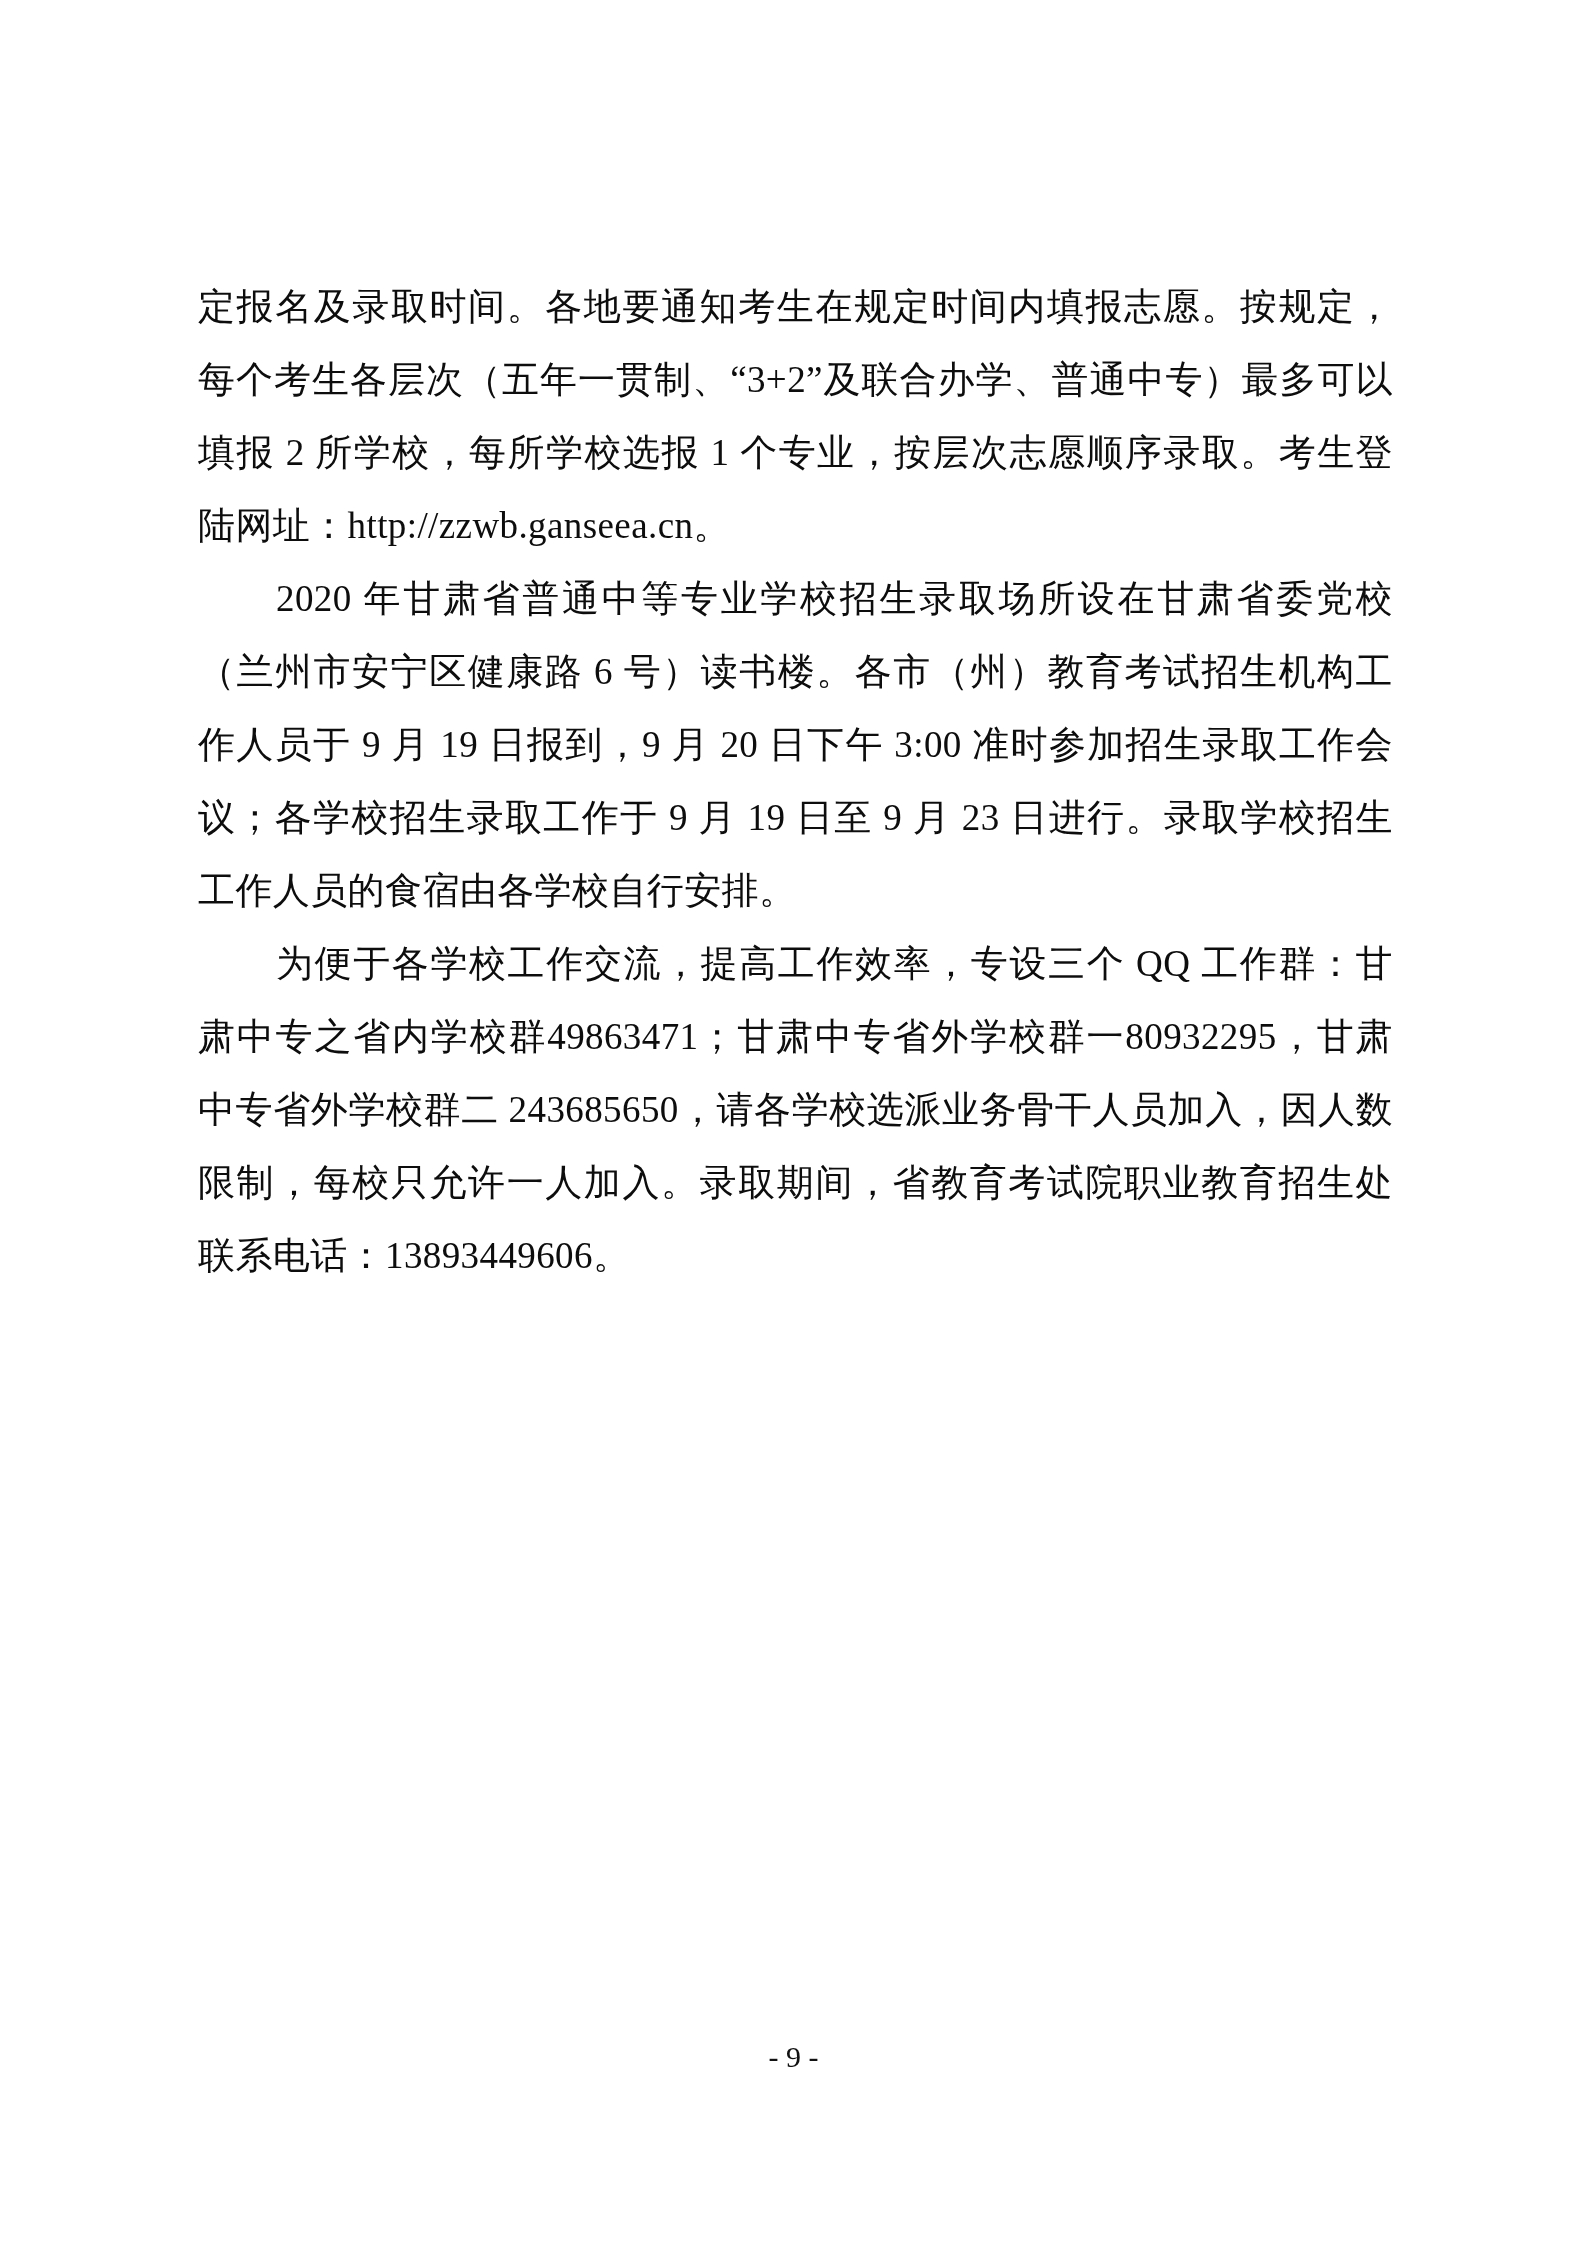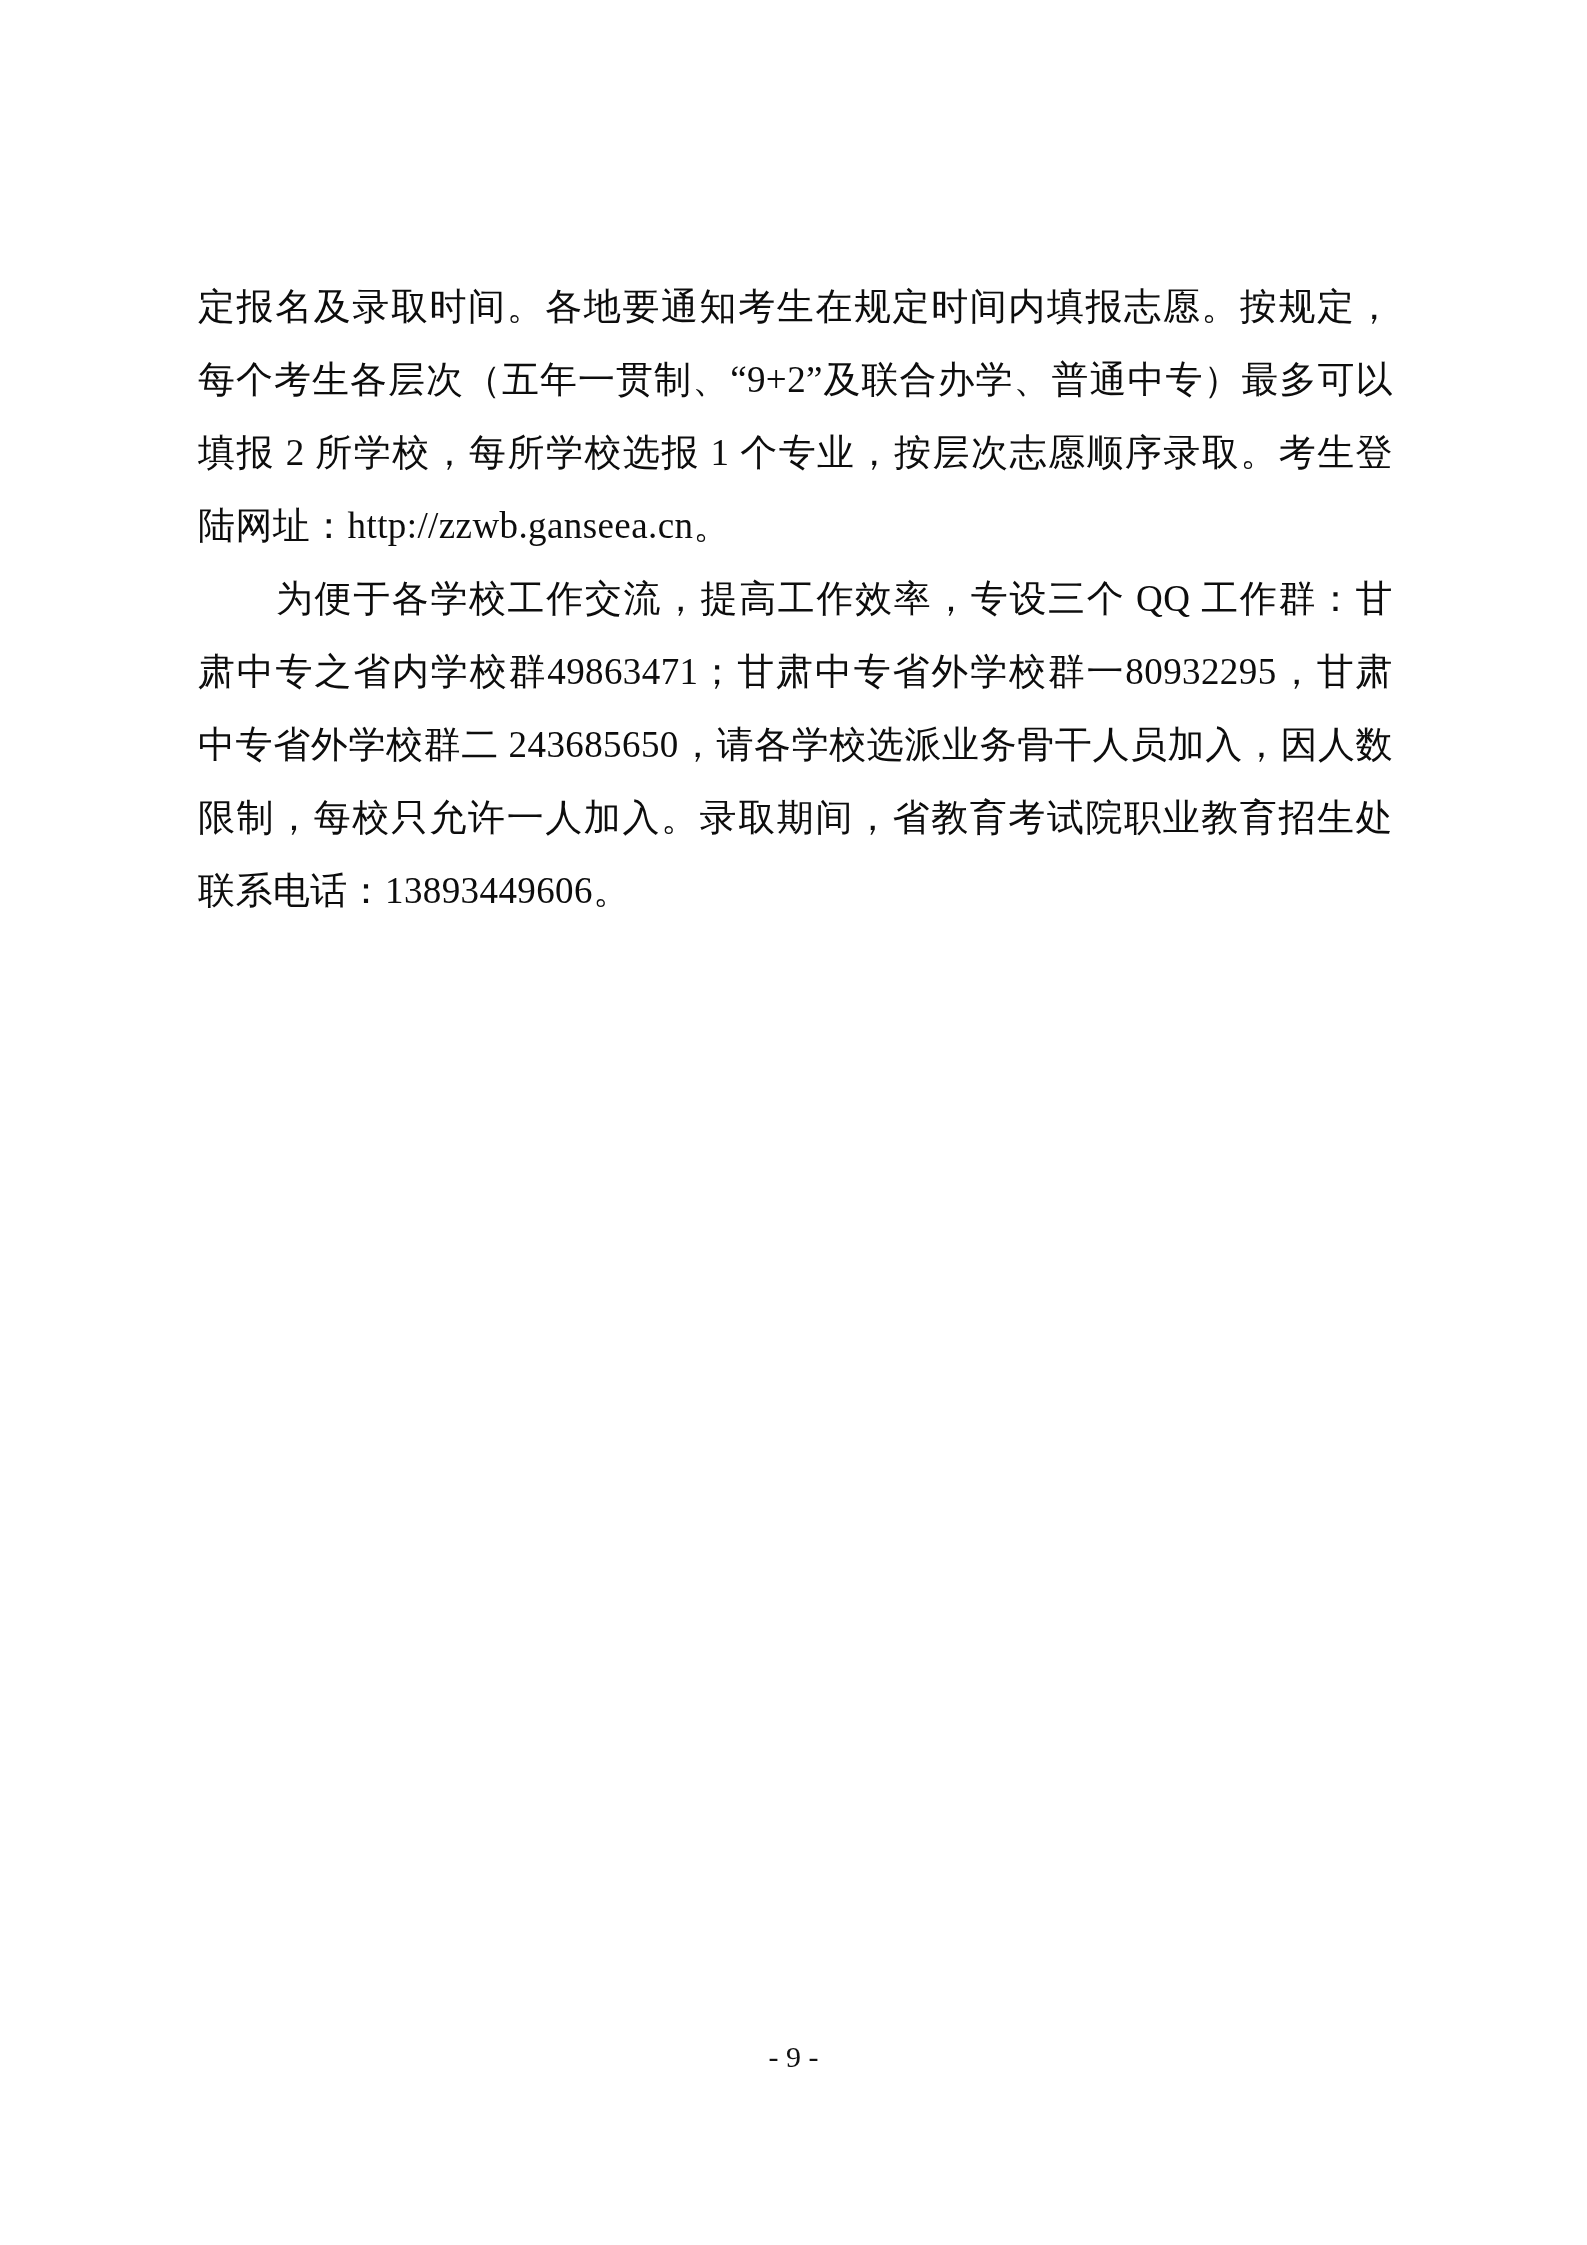--- a/index.html
+++ b/index.html
@@ -49,23 +49,24 @@
     color: #111;
   }
 </style>
 </head>
 <body>
 
 <div class="page">
 
   <div class="body-area">
 
-    <p class="plain">定报名及录取时间。各地要通知考生在规定时间内填报志愿。按规定，每个考生各层次（五年一贯制、“9+2”及联合办学、普通中专）最多可以填报 2 所学校，每所学校选报 1 个专业，按层次志愿顺序录取。考生登陆网址：http://zzwb.ganseea.cn。</p>
+    <p class="plain">定报名及录取时间。各地要通知考生在规定时间内填报志愿。按规定，每个考生各层次（五年一贯制、“3+2”及联合办学、普通中专）最多可以填报 2 所学校，每所学校选报 1 个专业，按层次志愿顺序录取。考生登陆网址：http://zzwb.ganseea.cn。</p>
 
 
+    <p class="indent">2020 年甘肃省普通中等专业学校招生录取场所设在甘肃省委党校（兰州市安宁区健康路 6 号）读书楼。各市（州）教育考试招生机构工作人员于 9 月 19 日报到，9 月 20 日下午 3:00 准时参加招生录取工作会议；各学校招生录取工作于 9 月 19 日至 9 月 23 日进行。录取学校招生工作人员的食宿由各学校自行安排。</p>
 
 
 
     <p class="indent">为便于各学校工作交流，提高工作效率，专设三个 QQ 工作群：甘肃中专之省内学校群49863471；甘肃中专省外学校群一80932295，甘肃中专省外学校群二 243685650，请各学校选派业务骨干人员加入，因人数限制，每校只允许一人加入。录取期间，省教育考试院职业教育招生处联系电话：13893449606。</p>
 
   </div>
 
   <div class="footer">- 9 -</div>
 
 </div>

